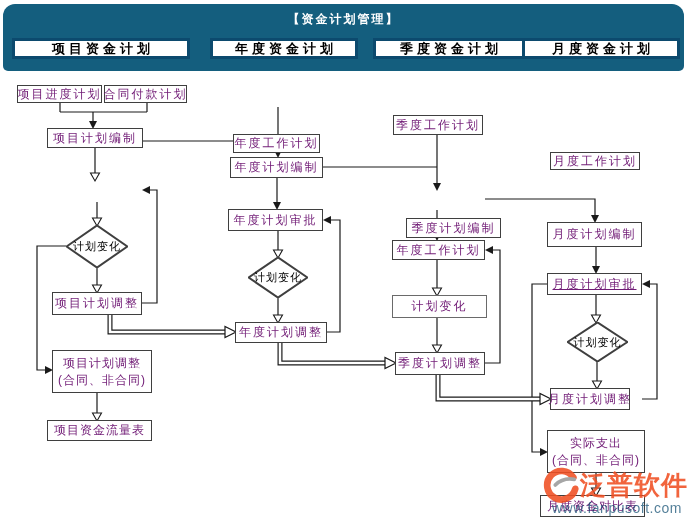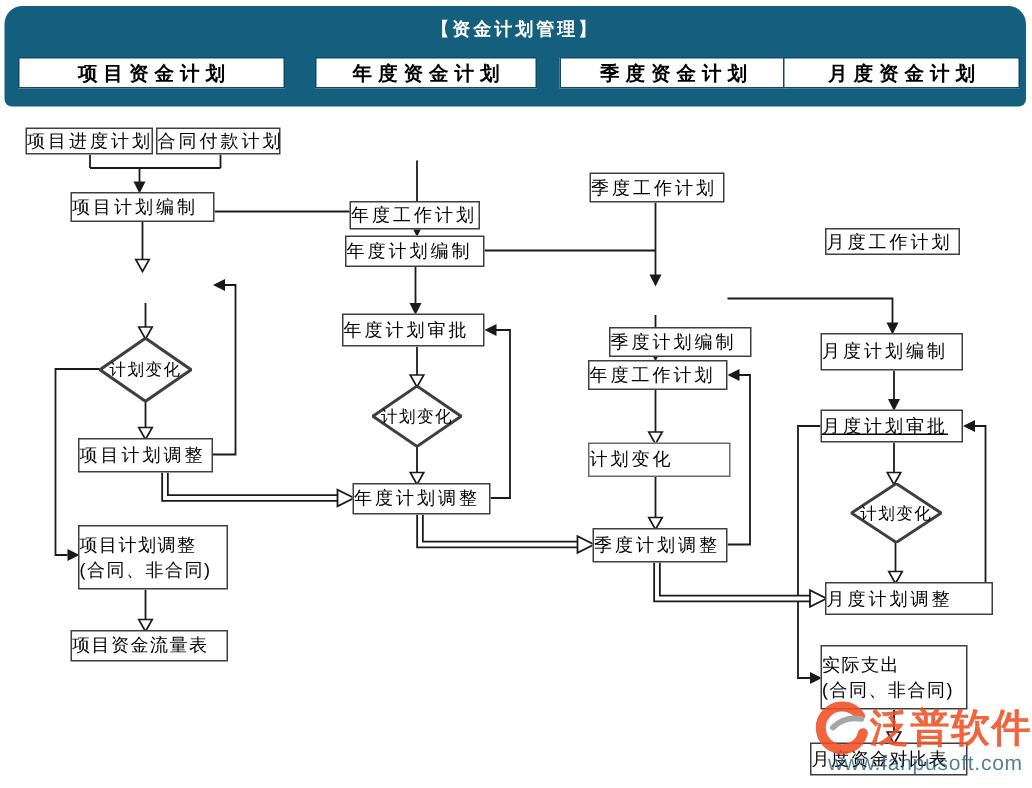--- a/index.html
+++ b/index.html
@@ -10,31 +10,31 @@
   
   .header-bar{
     position:absolute;left:3px;top:4px;width:681px;height:67px;
     background:#145e7e;border-radius:12px 12px 5px 5px;
   }
   .header-title{
     position:absolute;left:0;top:7px;width:100%;text-align:center;
     color:#ffffff;font-size:12px;font-weight:bold;letter-spacing:2px;
   }
   .tab{
-    position:absolute;top:38px;height:21px;background:#ffffff;border:1px solid #0c4a6e;
+    position:absolute;top:38px;height:21px;background:#ffffff;border:3px solid #0c4a6e;
     display:flex;align-items:center;justify-content:center;
     font-size:13px;font-weight:bold;color:#000;letter-spacing:4px;
     box-sizing:border-box;cursor:pointer;
   }
   .tab span{text-indent:4px;}
   
   .node{
     position:absolute;background:#ffffff;border:1px solid #3f3f3f;
-    display:flex;align-items:flex-start;justify-content:center;flex-direction:column;
-    font-size:12px;color:#000000;letter-spacing:2px;box-sizing:border-box;z-index:2;
+    display:flex;align-items:center;justify-content:center;flex-direction:column;
+    font-size:12px;color:#701a75;letter-spacing:2px;box-sizing:border-box;z-index:2;
     line-height:17px;text-align:center;
   }
   .node .ln{display:block;white-space:nowrap;}
   .diamond{position:absolute;z-index:2;}
   .diamond svg{position:absolute;left:0;top:0;width:100%;height:100%;}
   .diamond .dlabel{
     position:absolute;left:0;top:0;width:100%;height:100%;
     display:flex;align-items:center;justify-content:center;
     font-size:11px;letter-spacing:1px;color:#000;
   }
@@ -228,21 +228,21 @@
     </div>
   <div class="node" style="left:547px;top:273px;width:95px;height:22px;text-decoration:underline;">
       <span class="ln">月度计划审批</span>
     </div>
   <div class="diamond" style="left:567px;top:322px;width:61px;height:40px;">
     <svg viewBox="0 0 100 100" preserveAspectRatio="none">
         <polygon points="50,1 99,50 50,99 1,50" fill="#ffffff" stroke="#3f3f3f" stroke-width="2" vector-effect="non-scaling-stroke"></polygon>
       </svg>
     <span class="dlabel">计划变化</span>
   </div>
-  <div class="node" style="left:550px;top:388px;width:112px;height:22px;">
+  <div class="node" style="left:550px;top:388px;width:80px;height:22px;">
       <span class="ln">月度计划调整</span>
     </div>
   <div class="node" style="left:547px;top:430px;width:98px;height:43px;letter-spacing:1px;">
     <span class="ln">实际支出</span>
     <span class="ln">(合同、非合同)</span>
   </div>
   <div class="node" style="left:540px;top:495px;width:105px;height:22px;letter-spacing:1px;">
       <span class="ln">月度资金对比表</span>
     </div>
 

